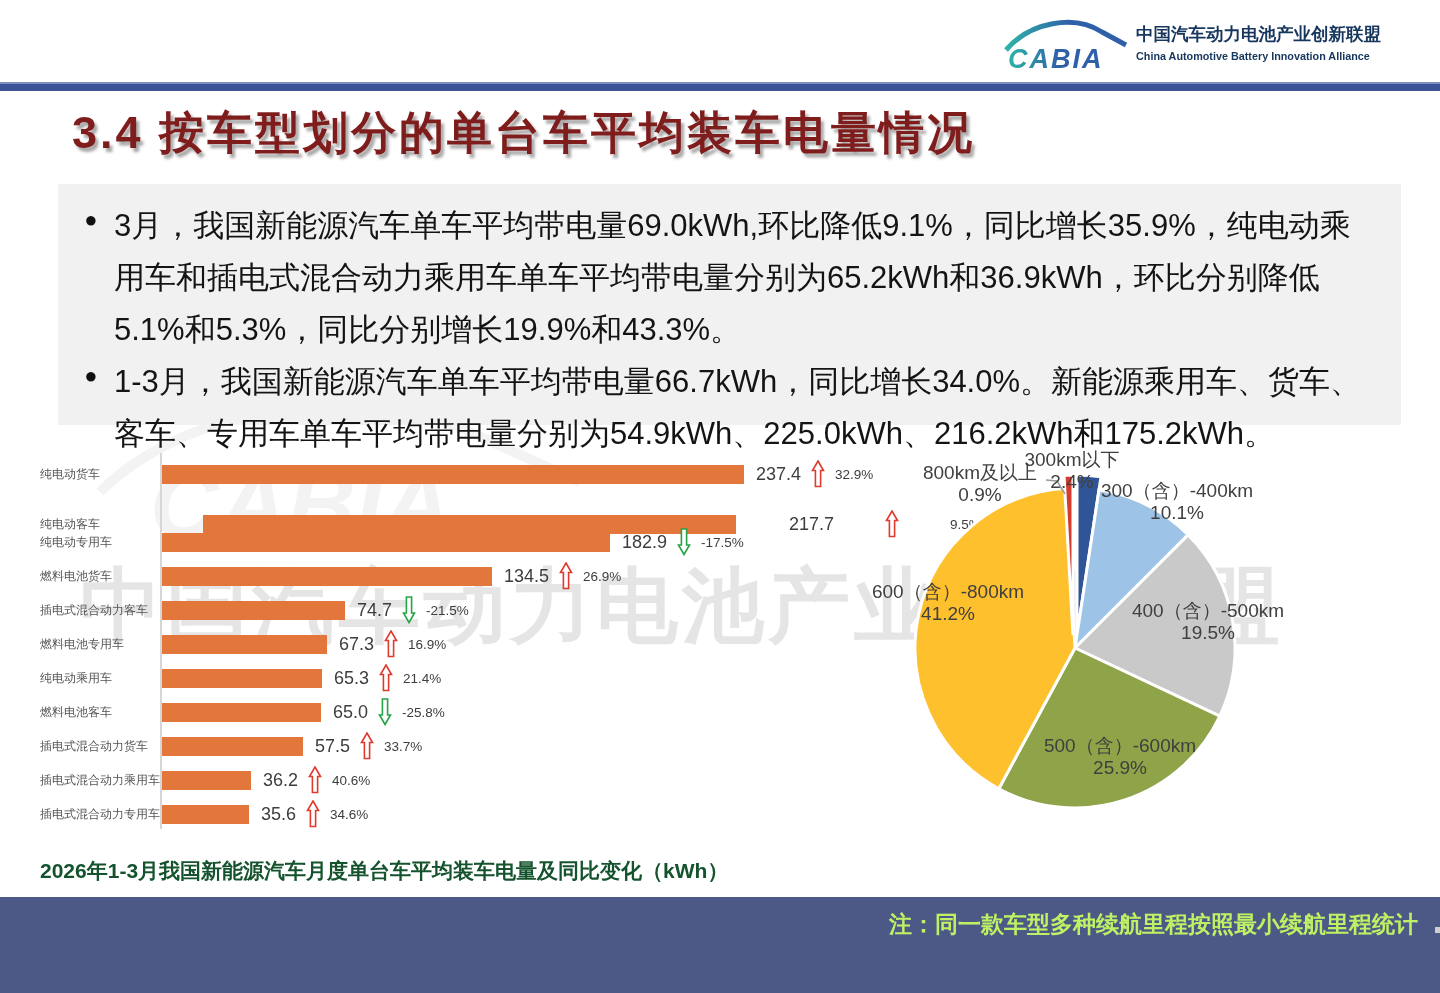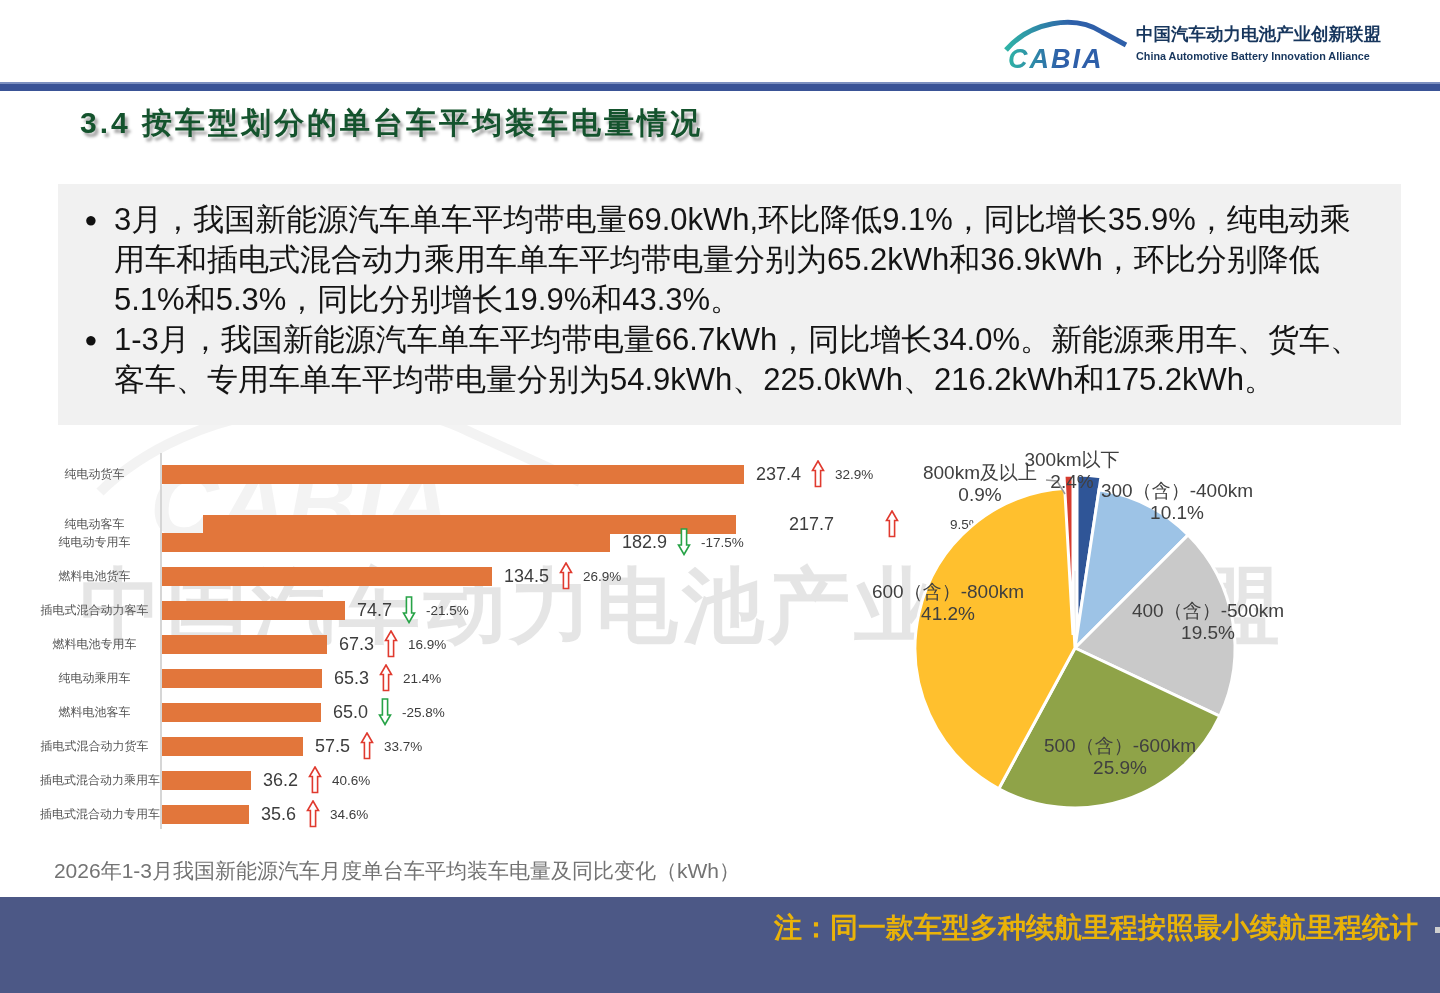--- a/index.html
+++ b/index.html
@@ -8,52 +8,52 @@
     font-family:"Liberation Sans","DejaVu Sans",sans-serif;margin:0 auto;
   }
   
   .header{position:absolute;left:0;top:0;width:1440px;height:82px;background:#fff;}
   .logo-svg{position:absolute;left:1002px;top:10px;}
   .org-cn{position:absolute;left:1136px;top:22px;font-size:17.5px;font-weight:bold;color:#17365D;white-space:nowrap;}
   .org-en{position:absolute;left:1136px;top:50px;font-size:10.8px;font-weight:bold;color:#17365D;white-space:nowrap;}
   .stripe{position:absolute;left:0;top:82px;width:1440px;height:9px;
     background:linear-gradient(#7d90c0 0%,#7d90c0 22%,#3A5396 22%,#3A5396 100%);}
   
-  .page-title{position:absolute;left:80px;top:103px;font-size:30px;font-weight:bold;color:#14532d;
+  .page-title{position:absolute;left:72px;top:103px;font-size:45px;font-weight:bold;color:#7f1d1d;
     letter-spacing:3px;text-shadow:3px 4px 3px rgba(0,0,0,0.35);white-space:nowrap;}
   
   .bullet-box{position:absolute;left:58px;top:184px;width:1343px;height:241px;background:#F1F1F1;
     box-sizing:border-box;padding:16px 24px 0 10px;}
   .bullet-row{display:flex;}
   .bullet-dot{width:46px;text-align:center;font-size:22px;line-height:40px;color:#111;flex:none;}
-  .bullet-text{flex:1;font-size:31px;line-height:40px;color:#141414;}
+  .bullet-text{flex:1;font-size:31px;line-height:52px;color:#141414;}
   
   .wm-text{position:absolute;left:80px;top:552px;font-size:82px;letter-spacing:4px;color:rgba(0,0,0,0.10);
     white-space:nowrap;z-index:0;font-weight:bold;}
   .wm-logo{position:absolute;left:80px;top:372px;z-index:0;opacity:0.055;}
   
   .bar-chart{position:absolute;left:40px;top:457px;width:810px;height:378px;z-index:1;}
   .bar-axis{position:absolute;left:120px;top:-4px;width:2px;height:376px;background:#D6D6D6;}
   .bar-row{position:absolute;left:0;width:100%;height:34px;display:flex;align-items:center;}
-  .bar-label{width:115px;padding-right:6px;box-sizing:border-box;text-align:center;font-size:12px;
+  .bar-label{width:115px;padding-right:6px;box-sizing:border-box;text-align:left;font-size:12px;
     color:#555;white-space:nowrap;flex:none;}
   .bar-rect{height:19px;margin-left:7px;flex:none;}
   .bar-value{margin-left:12px;font-size:18px;color:#3D3D3D;flex:none;}
   .bar-arrow{margin-left:10px;flex:none;display:flex;align-items:center;}
   .bar-pct{margin-left:10px;font-size:13.5px;color:#3D3D3D;flex:none;}
   
   .pie-svg{position:absolute;left:840px;top:430px;z-index:1;}
   .pie-label{font-size:19px;fill:#404040;}
   
-  .caption{position:absolute;top:857px;font-size:21px;color:#737373;text-align:right;z-index:1;}
+  .caption{position:absolute;top:857px;font-size:21px;color:#14532d;text-align:left;z-index:1;font-weight:bold;}
   .caption-left{left:40px;width:700px;}
   .caption-right{left:845px;width:490px;}
   
   .footer-bar{position:absolute;left:0;top:897px;width:1440px;height:96px;background:#4C5886;}
-  .footer-note{position:absolute;right:22px;top:12px;font-size:28px;font-weight:bold;color:#eab308;white-space:nowrap;}
+  .footer-note{position:absolute;right:22px;top:12px;font-size:23px;font-weight:bold;color:#bef264;white-space:nowrap;}
   .footer-dash{position:absolute;right:0;top:30px;width:5px;height:6px;background:#CFCFCF;}
 </style>
 </head>
 <body>
 
 <div class="canvas">
 
   <div class="header">
     <svg class="logo-svg" width="128" height="64" viewBox="0 0 128 64">
       <defs>

